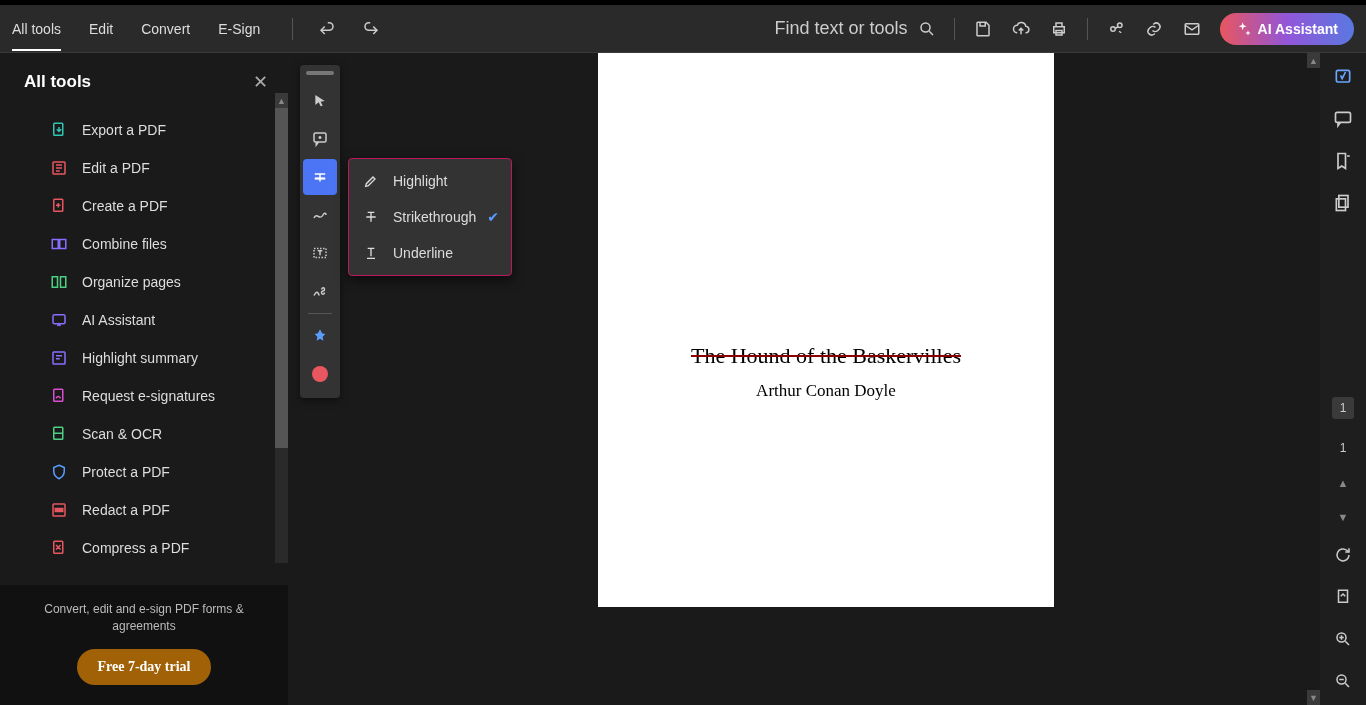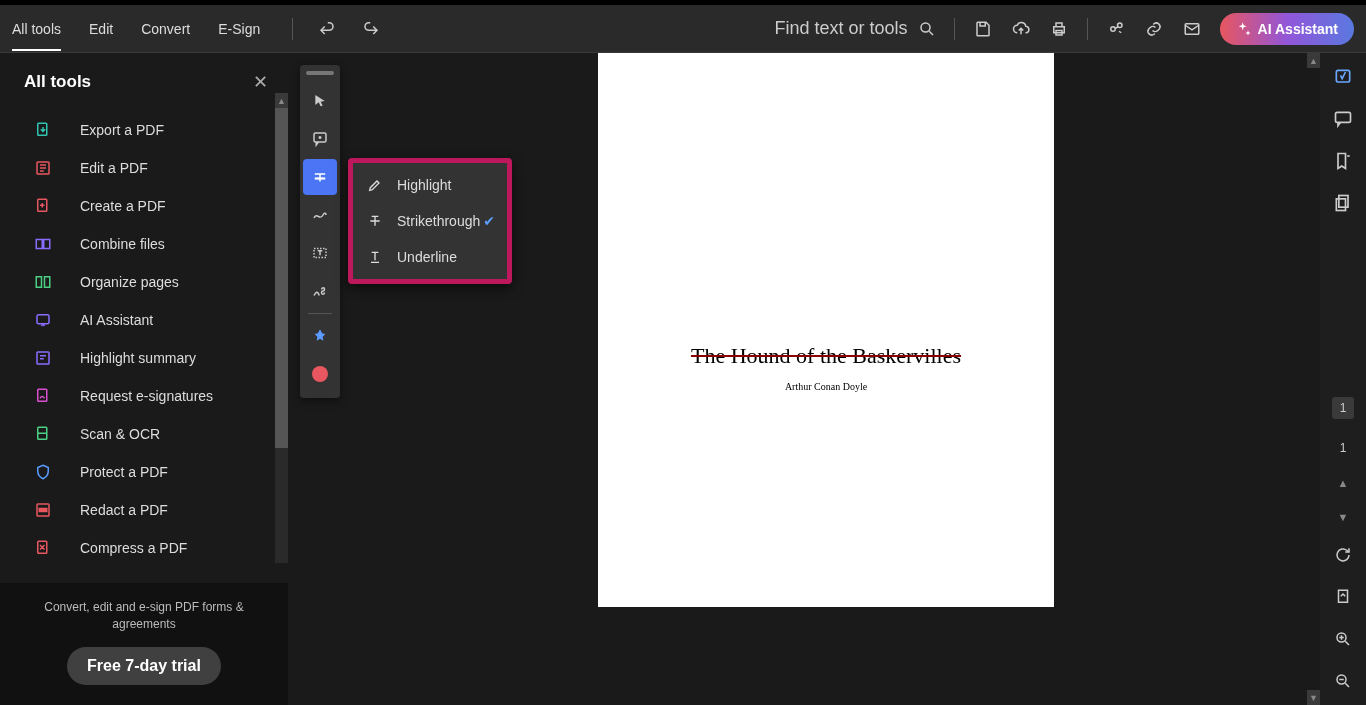--- a/index.html
+++ b/index.html
@@ -19,42 +19,42 @@
 .search-area { display: flex; align-items: center; gap: 10px; font-size: 18px; color: #ccc; }
 .ai-btn { background: linear-gradient(90deg, #e8565f, #9256d9, #5a78e0); border-radius: 20px; padding: 8px 16px; display: flex; align-items: center; gap: 6px; font-size: 14px; color: #fff; font-weight: 600; cursor: pointer; }
 
 .main { display: flex; height: calc(705px - 53px); }
 
 .sidebar { width: 288px; background: #1a1a1a; display: flex; flex-direction: column; position: relative; }
 .sidebar-header { display: flex; align-items: center; justify-content: space-between; padding: 18px 20px 14px 24px; }
 .sidebar-header h2 { font-size: 17px; font-weight: 700; color: #fff; }
 .close-x { font-size: 18px; color: #aaa; cursor: pointer; }
 .sidebar-list { flex: 1; overflow: hidden; padding: 4px 0; }
-.sidebar-item { display: flex; align-items: center; gap: 28px; padding: 10px 20px 10px 34px; font-size: 14px; color: #ddd; cursor: pointer; }
+.sidebar-item { display: flex; align-items: center; gap: 14px; padding: 10px 20px 10px 34px; font-size: 14px; color: #ddd; cursor: pointer; margin-left: 16px; }
 .sidebar-item .tool-glyph { width: 18px; height: 18px; display: flex; align-items: center; justify-content: center; }
 .sidebar-footer { background: #111; padding: 16px 16px 20px; text-align: center; }
 .sidebar-footer p { font-size: 12px; color: #bbb; line-height: 1.4; margin-bottom: 14px; }
-.trial-btn { background: #404040; color: #fff; border-radius: 20px; padding: 10px 20px; font-size: 16px; font-weight: 600; display: inline-block; cursor: pointer; }
+.trial-btn { background: #a16207; color: #fff; border-radius: 20px; padding: 10px 20px; font-size: 14px; font-weight: 600; display: inline-block; cursor: pointer; font-family: Liberation Serif, serif; }
 .sidebar-scroll { position: absolute; right: 0; top: 40px; width: 13px; height: 470px; background: #2a2a2a; }
 .sidebar-scroll .arrow { height: 15px; background: #3a3a3a; display:flex; align-items:center; justify-content:center; font-size:9px; color:#888;}
 .sidebar-scroll .thumb { height: 340px; background: #555; }
 
 .doc-area { flex: 1; background: #1a1a1a; position: relative; overflow: hidden; }
 .page { position: absolute; left: 310px; top: 0; width: 456px; height: 554px; background: #fff; color: #000; }
 .page-title { position: absolute; top: 290px; left: 0; right: 0; text-align: center; font-family: Georgia, "Times New Roman", serif; font-size: 22px; text-decoration: line-through; text-decoration-color: #8b0000; }
-.page-author { position: absolute; top: 328px; left: 0; right: 0; text-align: center; font-family: Georgia, serif; font-size: 10px; }
+.page-author { position: absolute; top: 328px; left: 0; right: 0; text-align: center; font-family: Georgia, serif; font-size: 17px; }
 
 .quickbar { position: absolute; left: 12px; top: 12px; width: 40px; background: #333; border-radius: 4px; box-shadow: 0 2px 8px rgba(0,0,0,.5); padding-bottom:4px;}
 .quickbar .qb-handle { height: 4px; width: 28px; background: #777; border-radius: 2px; margin: 6px auto 8px; }
 .quickbar .qb-item { height: 36px; display: flex; align-items: center; justify-content: center; cursor: pointer; color: #ccc; margin: 2px 3px; border-radius:4px;}
 .quickbar .qb-item.active { background: #4b75f5; color: #fff; }
 .quickbar .qb-sep { height: 1px; background: #555; margin: 4px 8px; }
 .qb-color { width: 16px; height: 16px; background: #e8565f; border-radius: 50%; }
 
-.popup { position: absolute; left: 60px; top: 105px; width: 164px; background: #333; border: 5px solid #be185d; border-radius: 4px; box-shadow: 0 4px 12px rgba(0,0,0,.6); padding: 4px 0; }
+.popup { position: absolute; left: 60px; top: 105px; width: 164px; background: #333; border: 1px solid #be185d; border-radius: 4px; box-shadow: 0 4px 12px rgba(0,0,0,.6); padding: 4px 0; }
 .popup-item { display: flex; align-items: center; gap: 14px; padding: 10px 14px; font-size: 14px; color: #ddd; cursor: pointer; position: relative; }
 .popup-item .check { position: absolute; right: 12px; color: #5a9cff; font-size: 14px; }
 .popup-icon { width:16px; display:flex; justify-content:center;}
 
 .doc-scroll { position: absolute; right: 0; top: 0; width: 13px; height: 100%; }
 .doc-scroll .arrow { height: 15px; background: #3a3a3a; display:flex; align-items:center; justify-content:center; font-size:9px; color:#888; position:absolute; width:100%;}
 .doc-scroll .arrow.up { top:0; }
 .doc-scroll .arrow.dn { bottom:0; }
 
 .right-rail { width: 46px; background: #1e1e1e; display: flex; flex-direction: column; align-items: center; padding: 14px 0; gap: 22px; }

